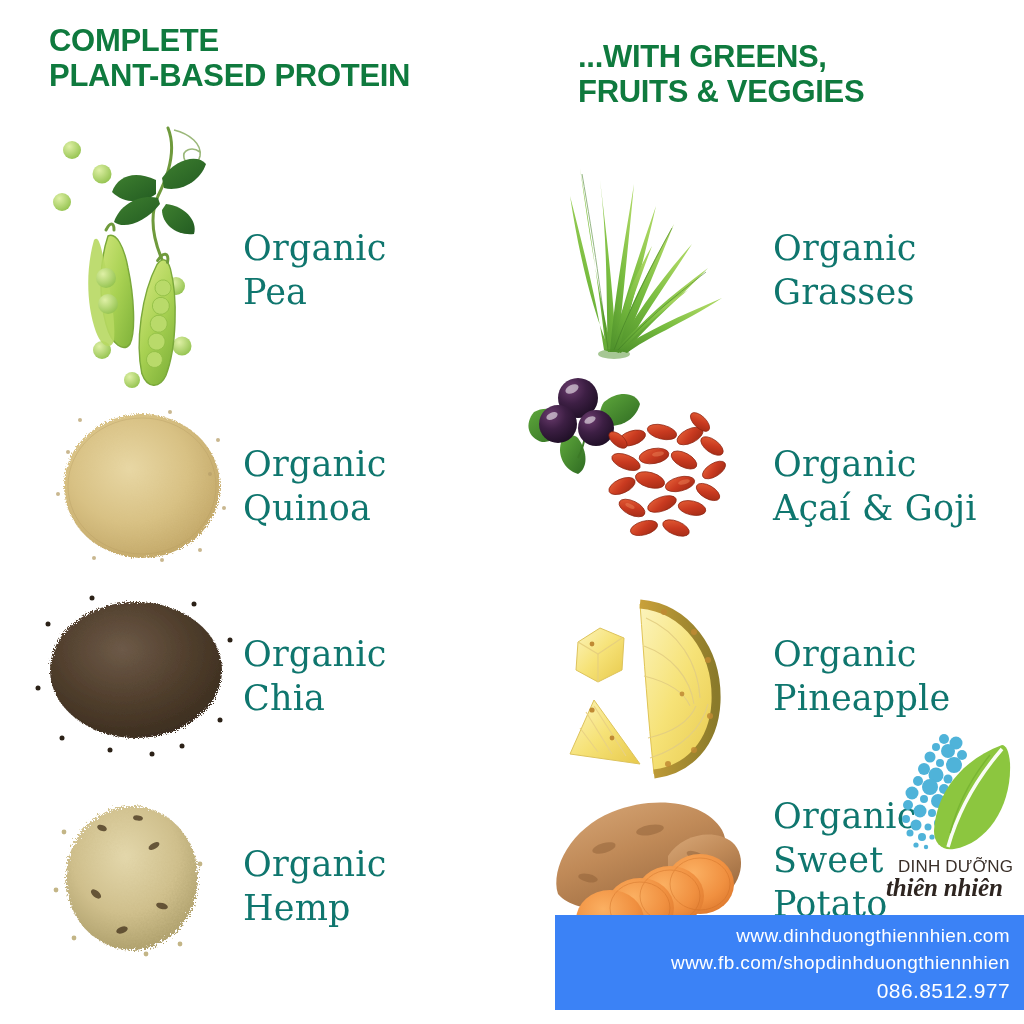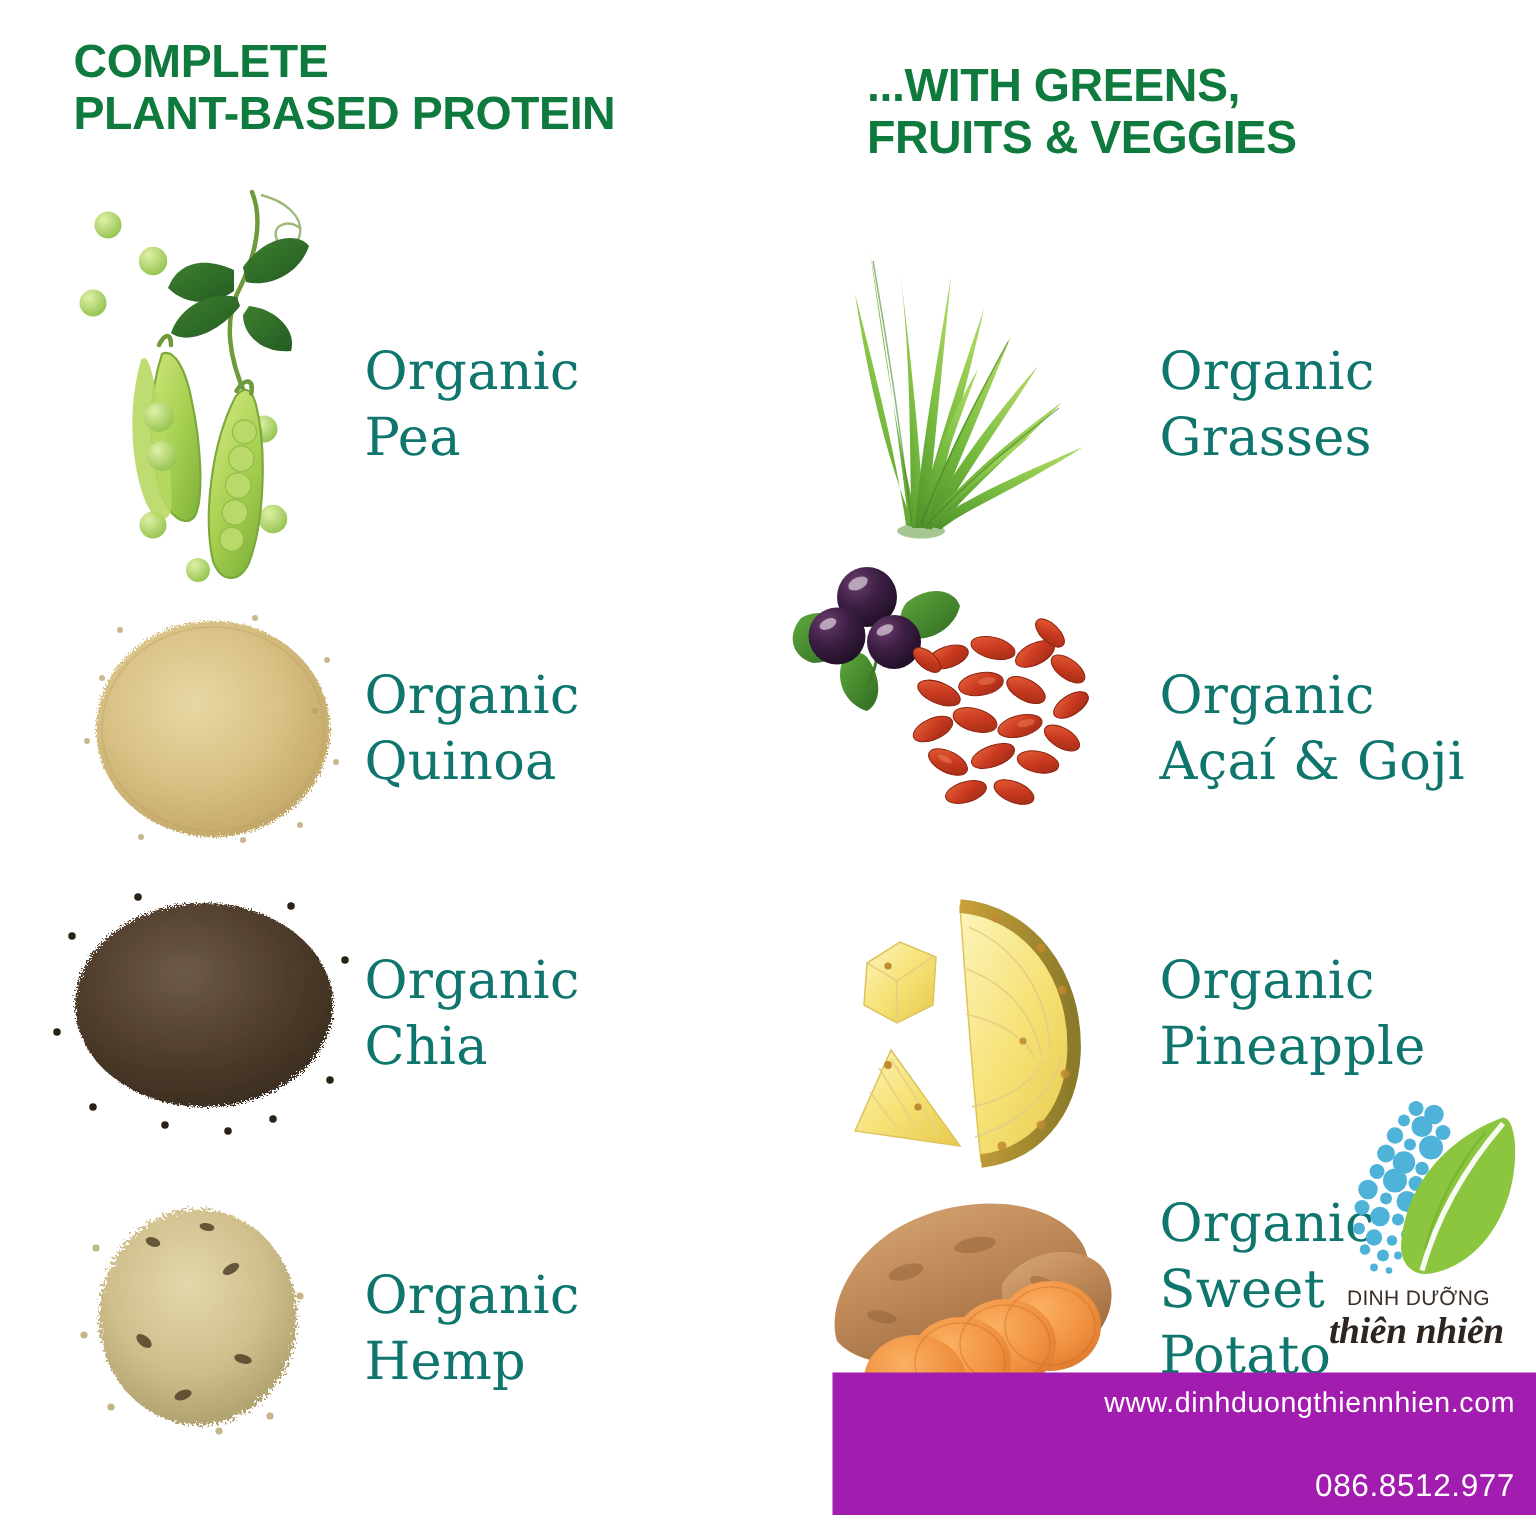--- a/index.html
+++ b/index.html
@@ -38,41 +38,41 @@
     letter-spacing:0.2px;
   }
 
   
   .art{position:absolute;}
   .art svg{display:block;overflow:visible;}
 
   
   #footer-bar{
     position:absolute;left:555px;top:915px;width:469px;height:95px;
-    background:#a21caf;
+    background:#3b82f6;
   }
   .footer-line{
     position:absolute;right:14px;
     color:#ffffff;
     font-family:"Liberation Sans",sans-serif;
     font-weight:300;
     font-size:19px;
     letter-spacing:0.4px;
     white-space:nowrap;
   }
   #footer-line-1{top:10px;}
   #footer-line-2{top:37px;}
   #footer-line-3{top:64px;font-size:21px;}
 
   
   #logo{position:absolute;left:880px;top:733px;width:144px;height:182px;}
   .logo-text-top{
     position:absolute;left:18px;top:124px;
     font-family:"Liberation Sans",sans-serif;
-    font-size:14px;letter-spacing:0.2px;
+    font-size:17px;letter-spacing:0.2px;
     color:#3a2f28;font-weight:400;
   }
   .logo-text-bottom{
     position:absolute;left:6px;top:141px;
     font-family:"Liberation Serif",serif;
     font-size:25px;font-weight:bold;font-style:italic;
     color:#2e2520;letter-spacing:-0.2px;text-align:center;
   }
 </style>
 </head>
@@ -487,16 +487,17 @@
       <path d="M122 12 C84 26 56 58 54 98 C54 110 62 118 74 116 C108 110 132 72 130 30 C129 18 126 12 122 12 Z" fill="#8CC63F"></path>
       <path d="M122 16 C98 44 78 78 68 114" fill="none" stroke="#ffffff" stroke-width="3.5" opacity="0.95"></path>
       <path d="M110 22 C92 44 78 70 70 100" fill="none" stroke="#6cab2c" stroke-width="1.5" opacity="0.6"></path>
     </svg>
     <div class="logo-text-top">DINH DƯỠNG</div>
     <div class="logo-text-bottom">thiên nhiên</div>
   </div>
 
   <div id="footer-bar">
     <div class="footer-line" id="footer-line-1">www.dinhduongthiennhien.com</div>
+    <div class="footer-line" id="footer-line-2">www.fb.com/shopdinhduongthiennhien</div>
     <div class="footer-line" id="footer-line-3">086.8512.977</div>
   </div>
 
 </div>
 
 </body></html>

